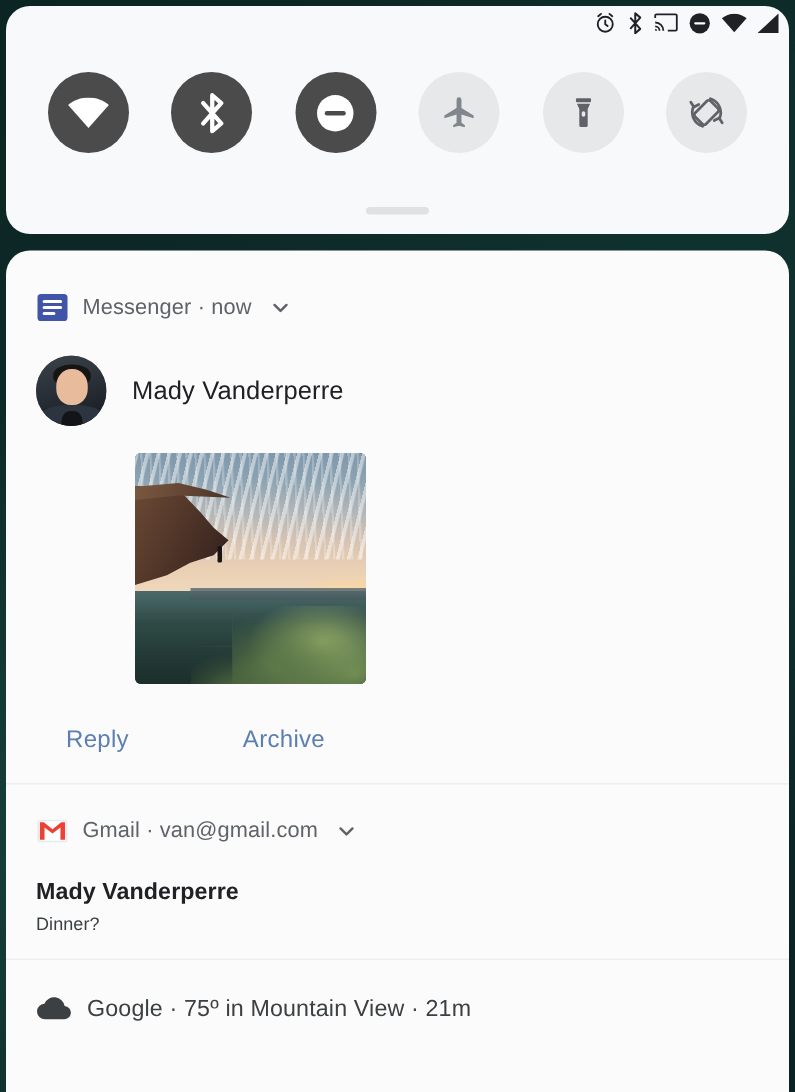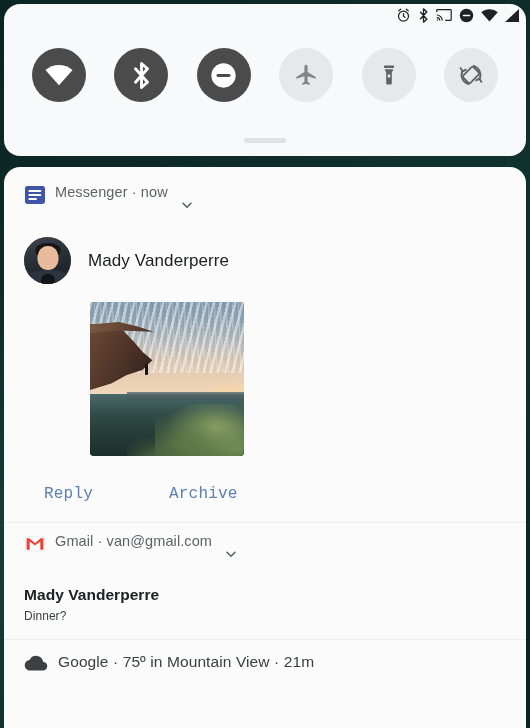--- a/index.html
+++ b/index.html
@@ -73,20 +73,21 @@
     background: #fbfbfb;
     border-radius: 16px 16px 0 0;
     overflow: hidden;
     z-index: 3;
   }
 
   .notif { padding: 0 20px; position: relative; }
 
   .notif-header {
     display: flex;
+    align-items: center;
     gap: 9px;
     height: 42px;
   }
   .app-icon { width: 22px; height: 22px; flex: none; display:block; }
   .app-icon svg { display: block; }
   .notif-source {
     font-size: 14.5px;
     color: #5f6368;
     letter-spacing: .1px;
     white-space: nowrap;
@@ -238,21 +239,21 @@
     height: 56px;
     margin-top: 10px;
   }
   .action-btn {
     font-size: 16px;
     color: #5b7fb0;
     letter-spacing: .2px;
     background: none; border: none;
     padding: 6px 0;
     cursor: pointer;
-    font-family: Liberation Mono, monospace;
+    font-family: Liberation Sans, sans-serif;
   }
   .action-btn + .action-btn { margin-left: 76px; }
 
   .divider {
     height: 1px;
     background: #eceef0;
     margin: 0;
   }
 
   

